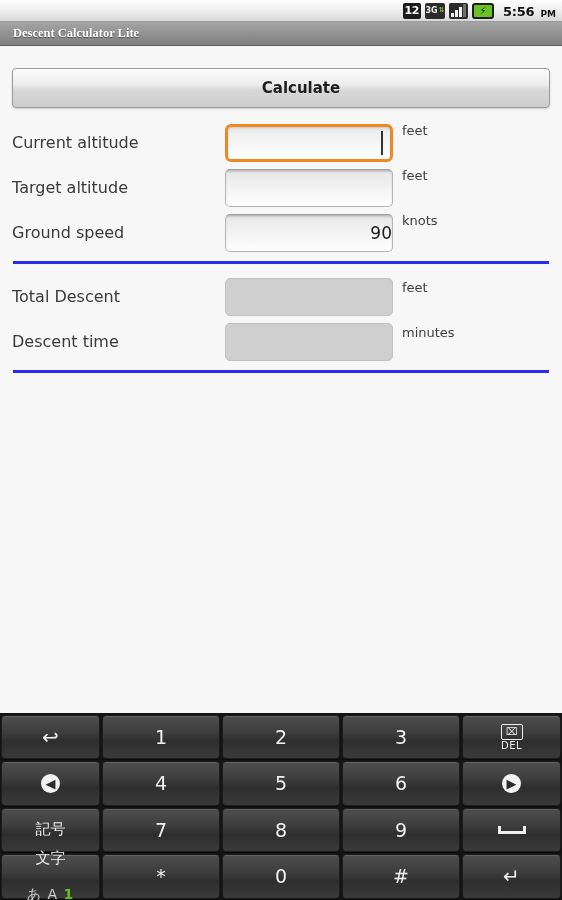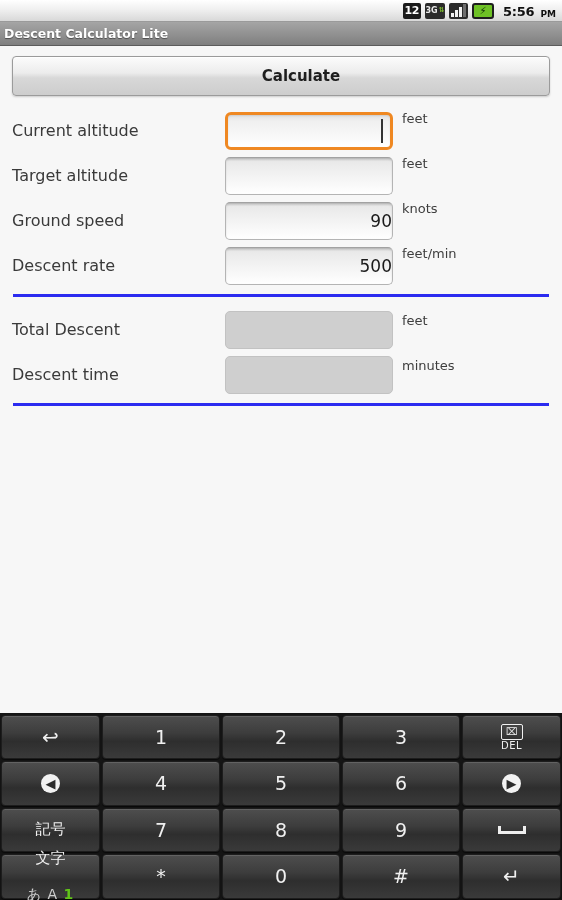--- a/index.html
+++ b/index.html
@@ -44,32 +44,32 @@
     color: #13320a; font-size: 10px; line-height: 10px;
   }
   .sb-time { font-size: 13px; font-weight: bold; color: #111; margin-left: 5px; letter-spacing: -0.2px; }
   .sb-ampm { font-size: 9px; font-weight: bold; color: #111; margin-left: 2px; }
 
   
   .titlebar {
     height: 24px; width: 100%;
     background: linear-gradient(to bottom, #a5a5a5 0%, #929292 50%, #7f7f7f 100%);
     border-bottom: 1px solid #5c5c5c;
-    display: flex; align-items: center; padding-left: 4px;
+    display: flex; align-items: center; padding-left: 13px; font-family: Liberation Serif, serif;
   }
   .titlebar .t {
     color: #ffffff; font-size: 12.5px; font-weight: bold;
     text-shadow: 0 1px 1px rgba(0,0,0,.45);
   }
 
   
   .content { position: relative; height: 667px; background: #f7f7f7; padding: 0 12px; }
 
   .calc-btn {
-    margin-top: 10px; height: 40px; width: 100%;
+    margin-top: 22px; height: 40px; width: 100%;
     border: 1px solid #9b9b9b; border-radius: 4px;
     background: linear-gradient(to bottom, #fcfcfc 0%, #ececec 42%, #d8d8d8 55%, #cdcdcd 100%);
     box-shadow: 0 1px 2px rgba(0,0,0,.18), inset 0 1px 0 #ffffff;
     display: flex; align-items: center; justify-content: center;
     font-size: 15px; font-weight: bold; color: #1e1e1e; cursor: pointer; padding-left: 40px;
   }
 
   .rows { margin-top: 12px; }
   .row { display: flex; align-items: center; height: 45px; }
   .row .label { font-size: 16px; color: #3a3a3a; width: 213px; }
@@ -195,29 +195,20 @@
         </div>
         <div class="row">
           <span class="label">Ground speed</span>
           <span class="fieldwrap">
             <span class="field">
               <span>90</span>
             </span>
           </span>
           <span class="unit">knots</span>
         </div>
-        <div class="row">
-          <span class="label">Descent rate</span>
-          <span class="fieldwrap">
-            <span class="field">
-              <span>500</span>
-            </span>
-          </span>
-          <span class="unit">feet/min</span>
-        </div>
       </div>
 
     <div class="divider"></div>
 
     <div class="rows rows-out" id="output-rows">
         <div class="row out">
           <span class="label">Total Descent</span>
           <span class="fieldwrap">
             <span class="field readonly">
               <span></span>

